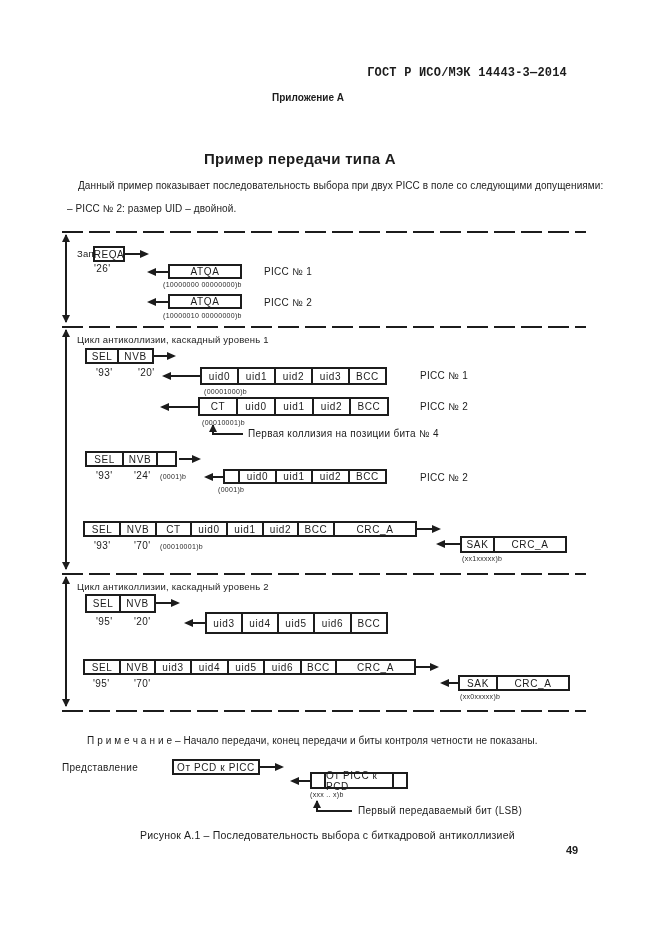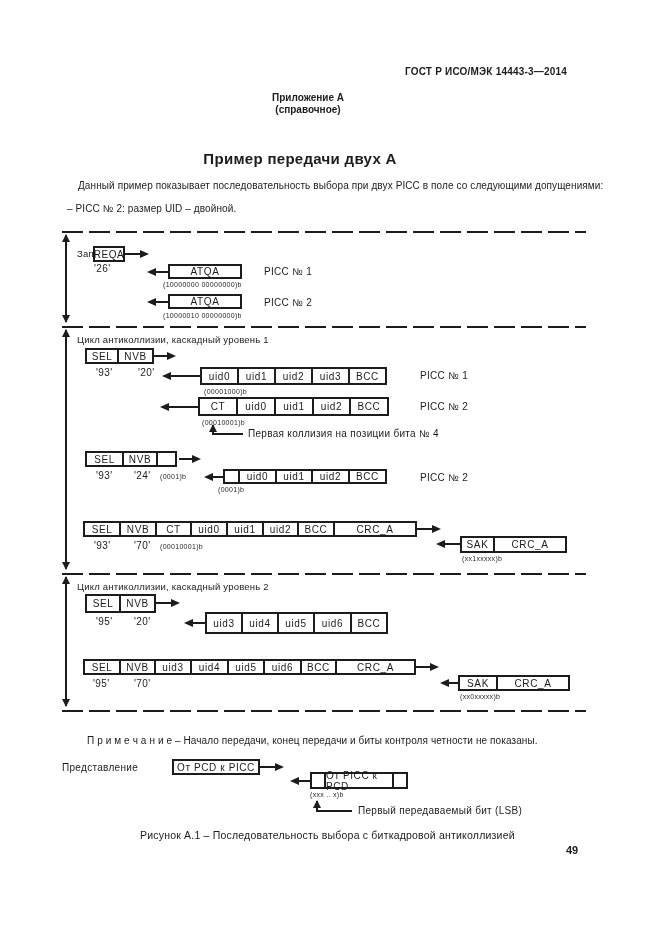--- a/index.html
+++ b/index.html
@@ -1,19 +1,19 @@
 <!DOCTYPE html>
 <html><head>
 <meta charset="utf-8">
 <style>
   html,body{margin:0;padding:0;background:#e8e8e8;}
   .page{position:relative;width:661px;height:935px;background:#ffffff;margin:0 auto;
         font-family:"Liberation Sans",sans-serif;color:#1c1c1c;overflow:hidden;}
   .abs{position:absolute;}
-  .hdr{font-weight:bold;font-size:10px;letter-spacing:.2px;}
+  .hdr{font-weight:bold;font-size:12px;letter-spacing:.2px;font-family:Liberation Mono, monospace;}
   .annex{font-weight:bold;font-size:10px;text-align:center;line-height:12px;}
   .doc-title{font-weight:bold;font-size:15px;text-align:center;letter-spacing:.3px;}
   .intro{font-size:10px;letter-spacing:.1px;white-space:nowrap;}
   .sec-label{font-size:9.5px;letter-spacing:.2px;}
   .hex{font-size:10px;letter-spacing:.4px;}
   .bits{font-size:7px;letter-spacing:.3px;color:#2a2a2a;white-space:nowrap;}
   .picc{font-size:10px;letter-spacing:.3px;white-space:nowrap;}
   .note{font-size:10px;letter-spacing:.1px;white-space:nowrap;}
   .caption{font-size:10.5px;letter-spacing:.2px;white-space:nowrap;}
   .pagenum{font-weight:bold;font-size:11px;}
@@ -44,24 +44,23 @@
 </style>
 </head>
 <body>
 
 <div class="page">
 
   <div class="abs hdr" style="top:66px;left:0;width:567px;text-align:right;">ГОСТ Р ИСО/МЭК 14443-3—2014</div>
 
   <div class="abs annex" style="top:92px;left:0;width:616px;">
     <div>Приложение А</div>
-    <div>(справочное)</div>
-  </div>
-
-  <div class="abs doc-title" style="top:150px;left:0;width:600px;">Пример передачи двух А</div>
+  </div>
+
+  <div class="abs doc-title" style="top:150px;left:0;width:600px;">Пример передачи типа А</div>
 
   <div class="abs intro" style="top:180px;left:78px;">Данный пример показывает последовательность выбора при двух PICC в поле со следующими допущениями:</div>
   <div class="abs intro" style="top:203px;left:67px;">– PICC № 2: размер UID – двойной.</div>
 
   <div class="sep" style="top:231px;"></div>
   <div class="sep" style="top:326px;"></div>
   <div class="sep" style="top:573px;"></div>
   <div class="sep" style="top:710px;"></div>
 
   <div class="varr" style="left:65px;top:235px;height:87px;"></div>

